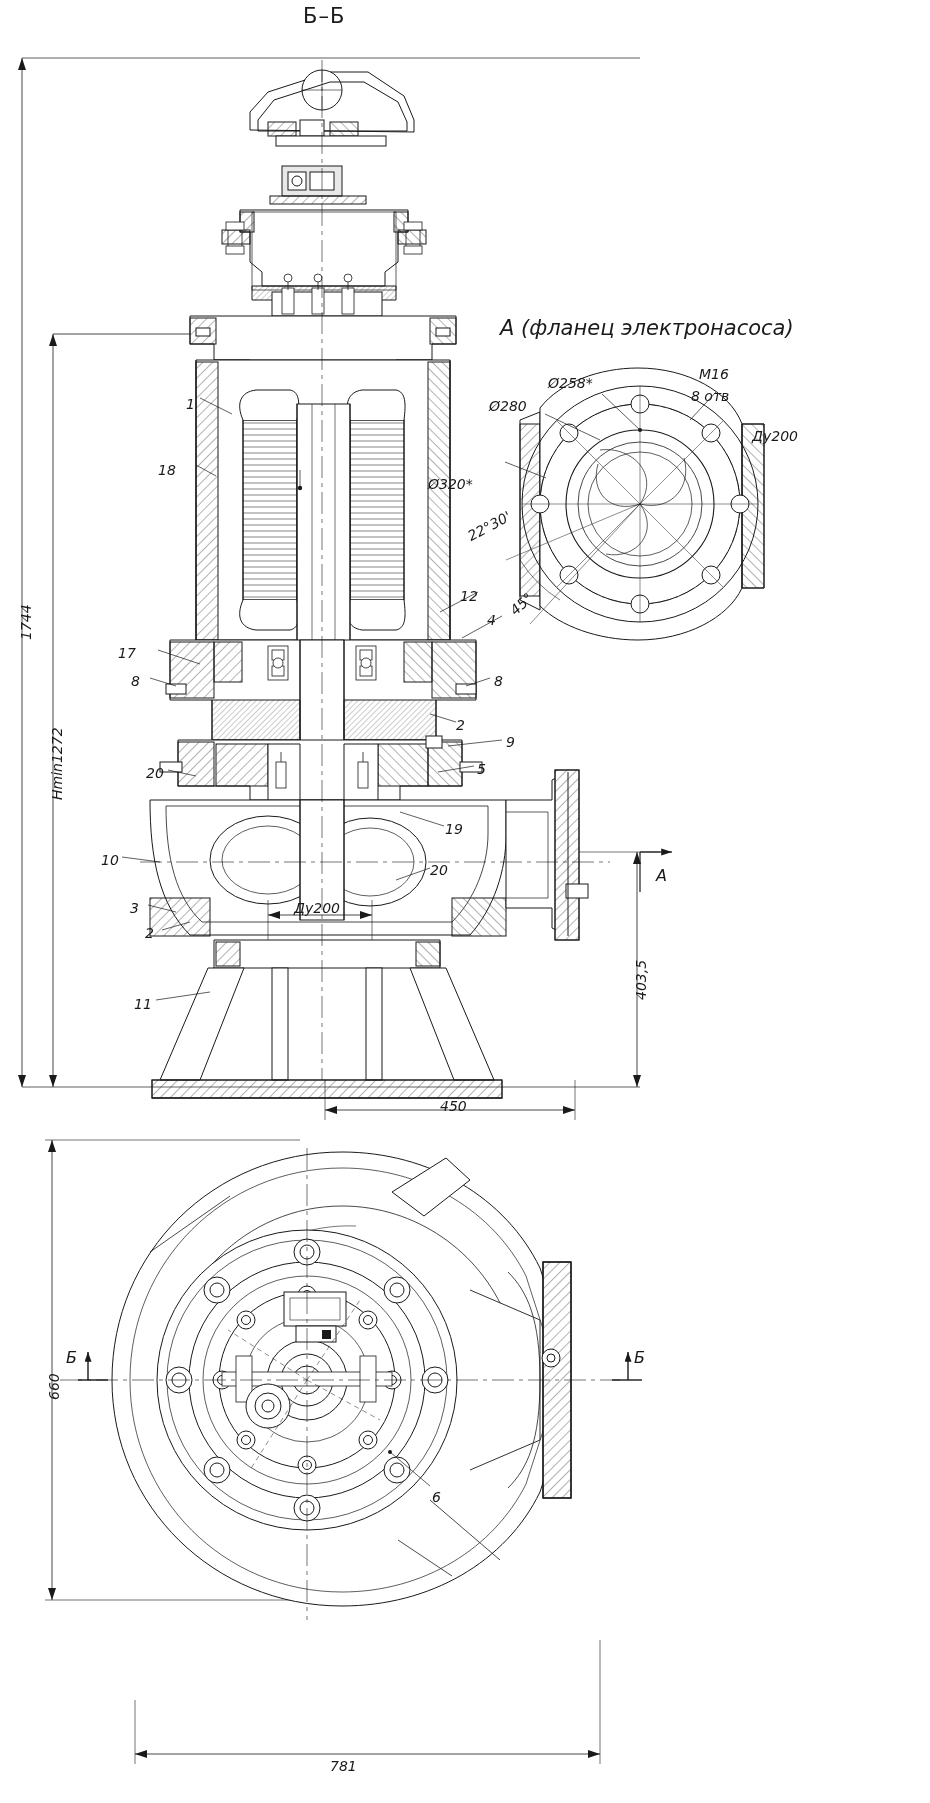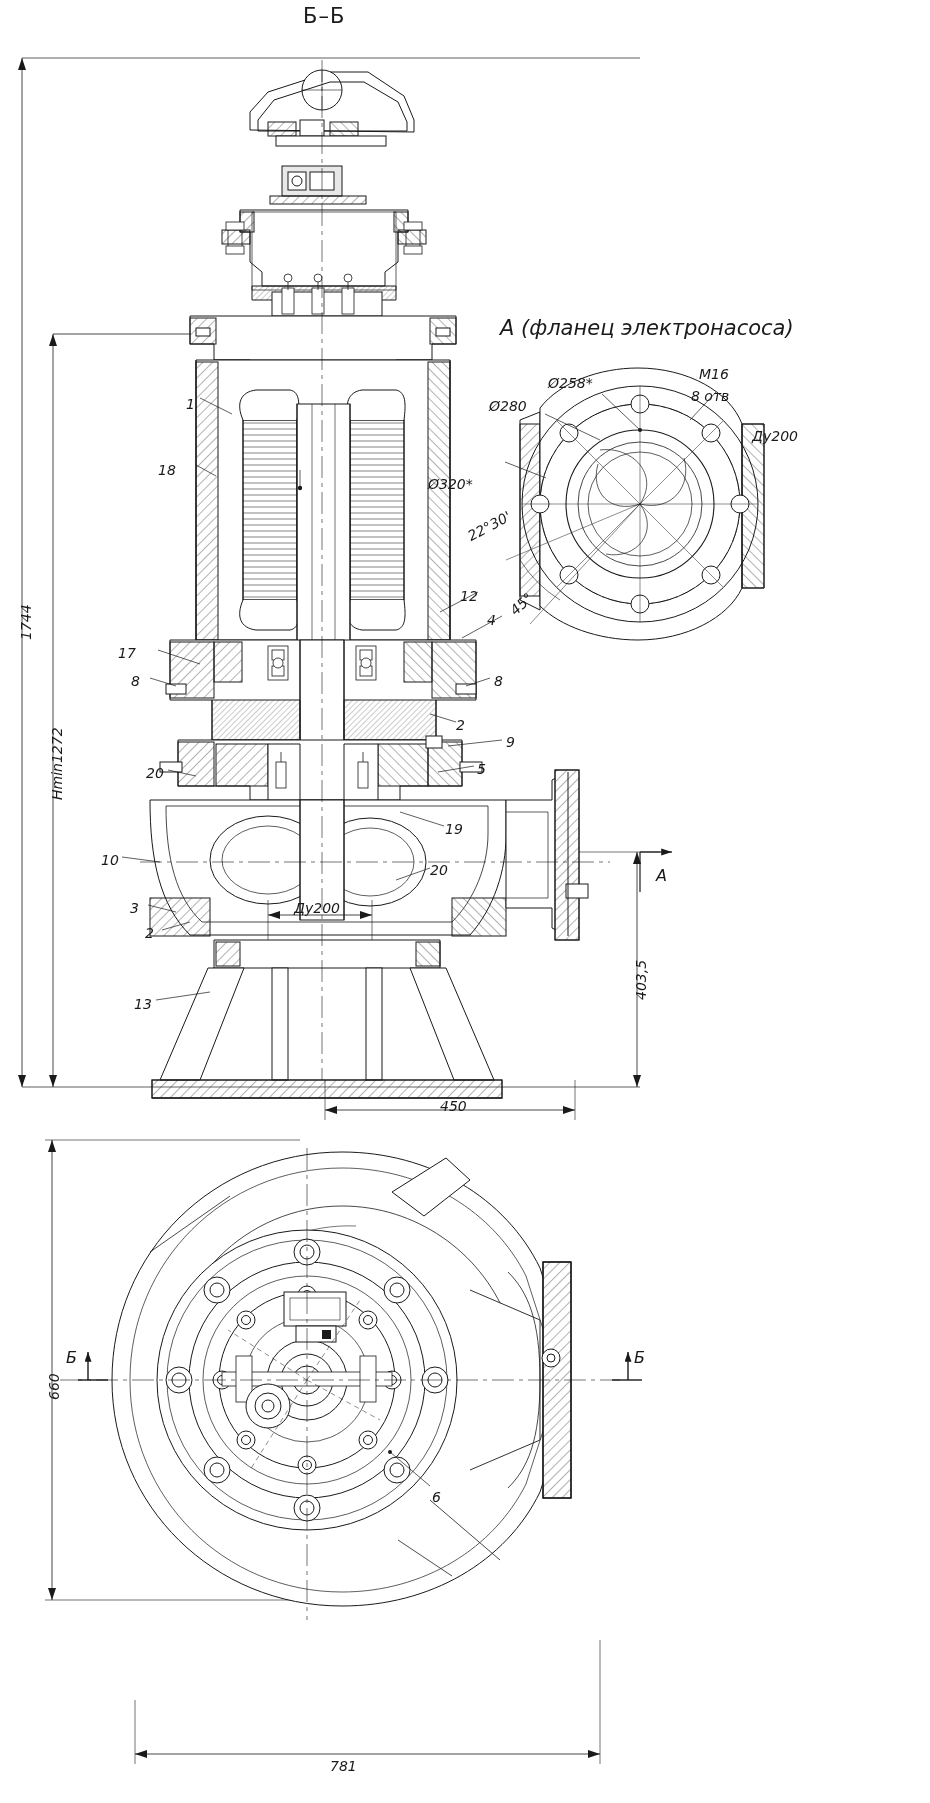--- a/index.html
+++ b/index.html
@@ -468,21 +468,21 @@
 <div class="lbl t-big" style="left:656px;top:866px;">А</div>
 
 <div class="lbl t-num" style="left:186px;top:396px;">1</div>
 <div class="lbl t-num" style="left:158px;top:462px;font-style:italic;">18</div>
 <div class="lbl t-num" style="left:118px;top:645px;">17</div>
 <div class="lbl t-num" style="left:131px;top:673px;">8</div>
 <div class="lbl t-num" style="left:146px;top:765px;">20</div>
 <div class="lbl t-num" style="left:101px;top:852px;">10</div>
 <div class="lbl t-num" style="left:130px;top:900px;">3</div>
 <div class="lbl t-num" style="left:145px;top:925px;">2</div>
-<div class="lbl t-num" style="left:134px;top:996px;">13</div>
+<div class="lbl t-num" style="left:134px;top:996px;">11</div>
 <div class="lbl t-num" style="left:460px;top:588px;">12</div>
 <div class="lbl t-num" style="left:487px;top:612px;">4</div>
 <div class="lbl t-num" style="left:494px;top:673px;">8</div>
 <div class="lbl t-num" style="left:456px;top:717px;">2</div>
 <div class="lbl t-num" style="left:506px;top:734px;">9</div>
 <div class="lbl t-num" style="left:477px;top:761px;">5</div>
 <div class="lbl t-num" style="left:445px;top:821px;">19</div>
 <div class="lbl t-num" style="left:430px;top:862px;">20</div>
 <div class="lbl t-num" style="left:432px;top:1489px;">6</div>
 

